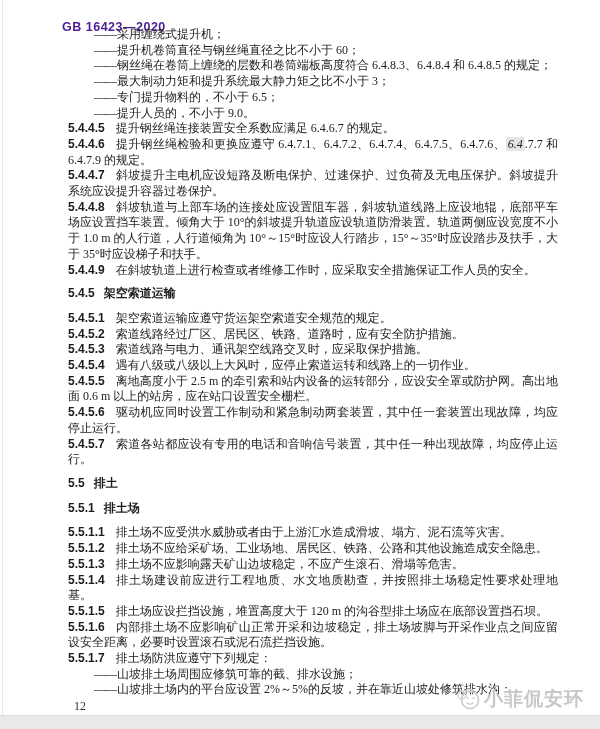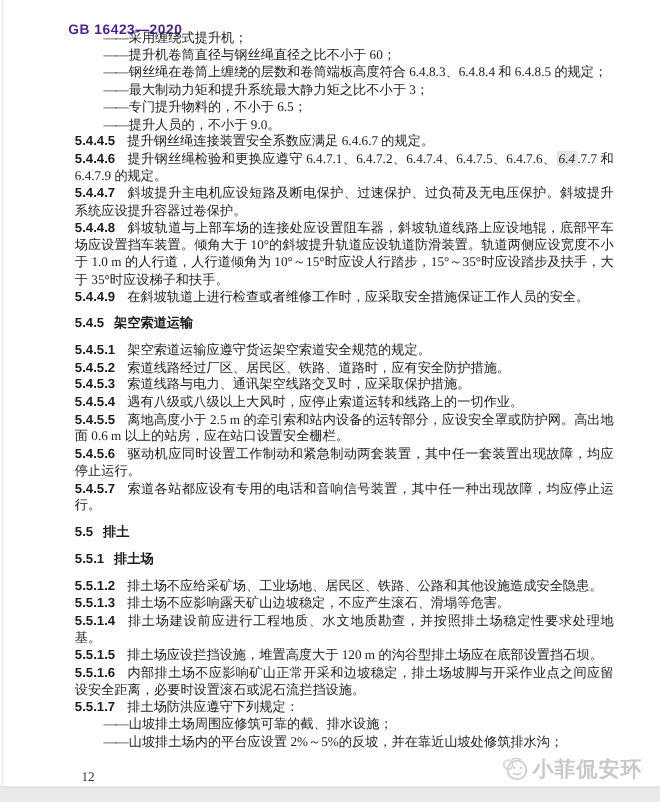--- a/index.html
+++ b/index.html
@@ -70,20 +70,21 @@
       <p class="heading"><b class="hnum">5.4.5</b><span>架空索道运输</span></p>
       <p class="clause"><b class="num">5.4.5.1</b><span>架空索道运输应遵守货运架空索道安全规范的规定。</span></p>
       <p class="clause"><b class="num">5.4.5.2</b><span>索道线路经过厂区、居民区、铁路、道路时，应有安全防护措施。</span></p>
       <p class="clause"><b class="num">5.4.5.3</b><span>索道线路与电力、通讯架空线路交叉时，应采取保护措施。</span></p>
       <p class="clause"><b class="num">5.4.5.4</b><span>遇有八级或八级以上大风时，应停止索道运转和线路上的一切作业。</span></p>
       <p class="clause"><b class="num">5.4.5.5</b><span>离地高度小于 2.5 m 的牵引索和站内设备的运转部分，应设安全罩或防护网。高出地面 0.6 m 以上的站房，应在站口设置安全栅栏。</span></p>
       <p class="clause"><b class="num">5.4.5.6</b><span>驱动机应同时设置工作制动和紧急制动两套装置，其中任一套装置出现故障，均应停止运行。</span></p>
       <p class="clause"><b class="num">5.4.5.7</b><span>索道各站都应设有专用的电话和音响信号装置，其中任一种出现故障，均应停止运行。</span></p>
       <p class="heading"><b class="hnum">5.5</b><span>排土</span></p>
       <p class="heading"><b class="hnum">5.5.1</b><span>排土场</span></p>
+      <p class="clause"><b class="num">5.5.1.1</b><span>排土场不应受洪水威胁或者由于上游汇水造成滑坡、塌方、泥石流等灾害。</span></p>
       <p class="clause"><b class="num">5.5.1.2</b><span>排土场不应给采矿场、工业场地、居民区、铁路、公路和其他设施造成安全隐患。</span></p>
       <p class="clause"><b class="num">5.5.1.3</b><span>排土场不应影响露天矿山边坡稳定，不应产生滚石、滑塌等危害。</span></p>
       <p class="clause"><b class="num">5.5.1.4</b><span>排土场建设前应进行工程地质、水文地质勘查，并按照排土场稳定性要求处理地基。</span></p>
       <p class="clause"><b class="num">5.5.1.5</b><span>排土场应设拦挡设施，堆置高度大于 120 m 的沟谷型排土场应在底部设置挡石坝。</span></p>
       <p class="clause"><b class="num">5.5.1.6</b><span>内部排土场不应影响矿山正常开采和边坡稳定，排土场坡脚与开采作业点之间应留设安全距离，必要时设置滚石或泥石流拦挡设施。</span></p>
       <p class="clause"><b class="num">5.5.1.7</b><span>排土场防洪应遵守下列规定：</span></p>
       <p class="dash"><span class="dashmark">——</span><span>山坡排土场周围应修筑可靠的截、排水设施；</span></p>
       <p class="dash"><span class="dashmark">——</span><span>山坡排土场内的平台应设置 2%～5%的反坡，并在靠近山坡处修筑排水沟；</span></p>
     </div>
 

